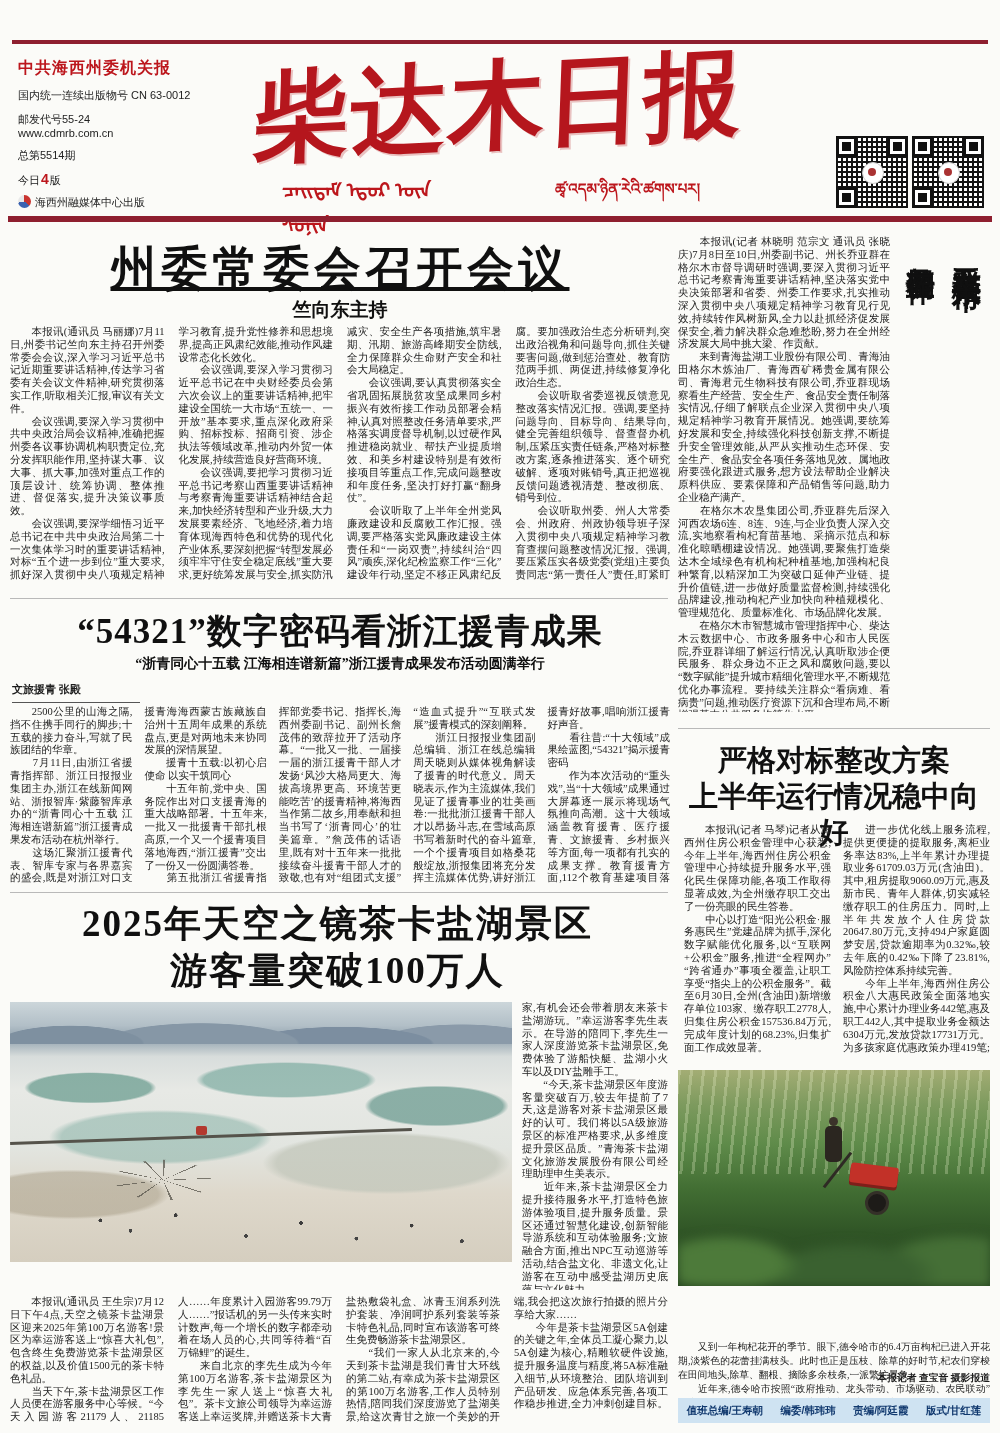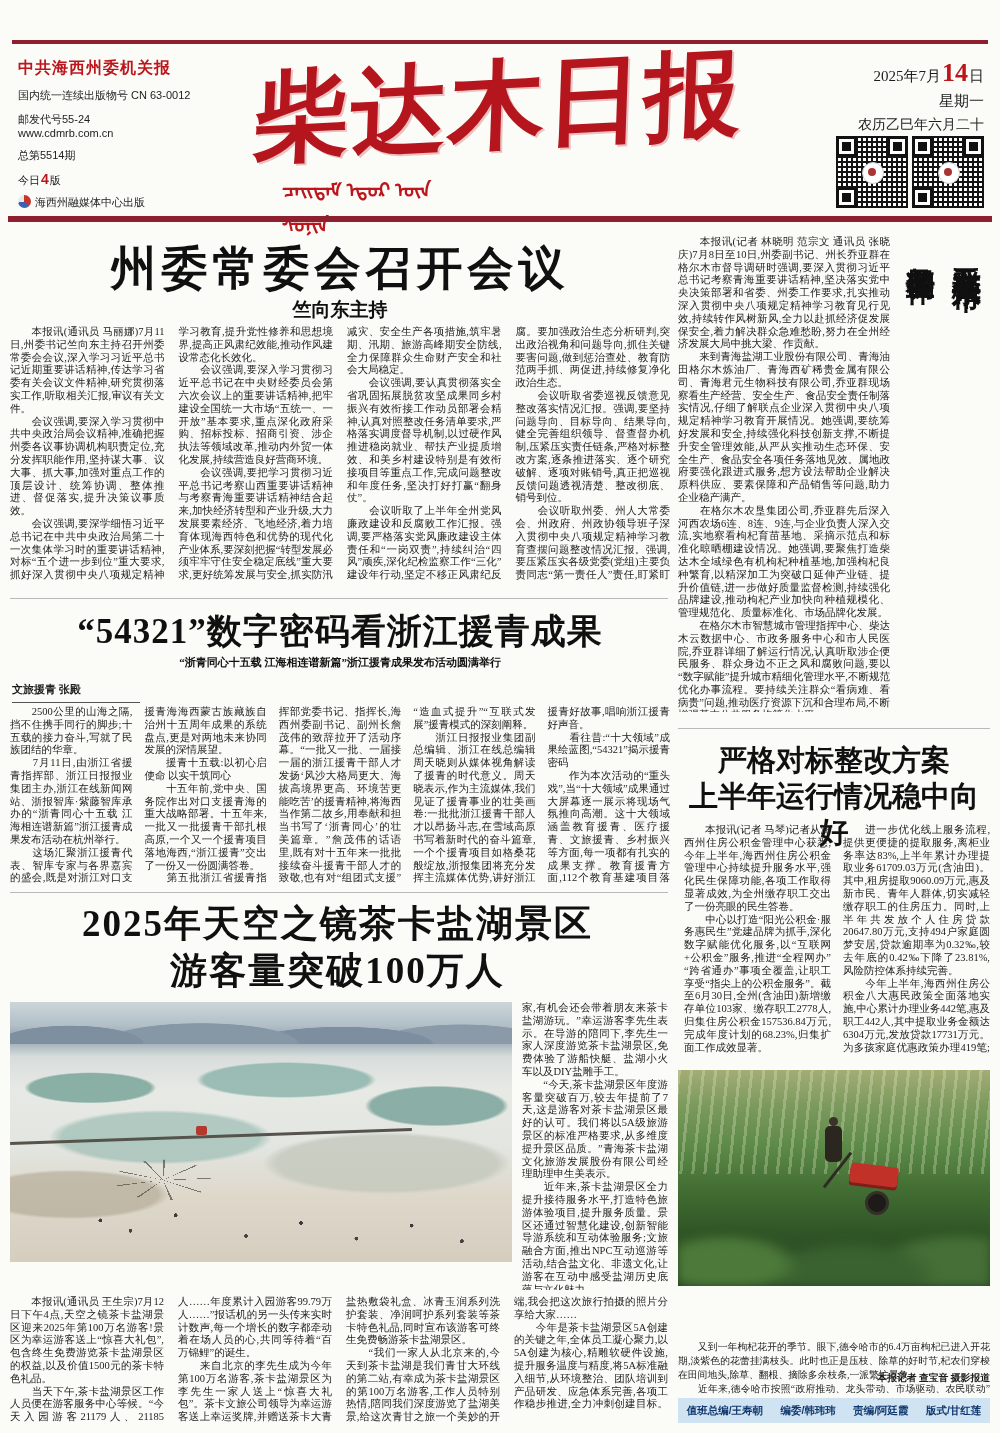--- a/index.html
+++ b/index.html
@@ -106,46 +106,42 @@
     <div class="meta" style="">www.cdmrb.com.cn</div>
     <div class="meta" style="margin-top:9px;"><span>总第</span><span>5514</span><span>期</span></div>
     <div class="meta" style="margin-top:8px;"><span>今日</span><span class="red-num">4</span><span>版</span></div>
     <div class="meta" style="margin-top:7px;"><span class="logo-dot"></span><span>海西州融媒体中心出版</span></div>
   </div>
 
   <div class="abs" style="left:225px;top:42px;width:545px;text-align:center;">
     <div class="masthead-title">柴达木日报</div>
   </div>
   <div class="abs script-red" style="left:282px;top:168px;width:190px;font-size:20px;letter-spacing:4px;">ᠴᠠᠢᠳᠠᠮ ᠡᠳᠦᠷ ᠦᠨ ᠰᠣᠨᠢᠨ</div>
-
-  <div class="abs" style="left:770px;top:58px;width:214px;">
-    <div class="date-line"><span>2025年7月</span><span class="date-day">14</span><span>日</span></div>
-    <div class="date-line" style="margin-top:4px;">星期一</div>
-    <div class="date-line" style="margin-top:5px;font-size:14px;">农历乙巳年六月二十</div>
-  </div>
+  <div class="abs script-red" style="left:495px;top:172px;width:265px;font-size:15px;text-align:center;">ཚྭ་འདམ་ཉིན་རེའི་ཚགས་པར།</div>
+
   <div class="qr" style="left:836px;top:136px;">
     <div class="qr-eye" style="left:0;top:0;"></div>
       <div class="qr-eye" style="right:0;top:0;"></div>
       <div class="qr-eye" style="left:0;bottom:0;"></div>
     <div class="qr-center">
         <i></i>
       </div>
   </div>
   <div class="qr" style="left:912px;top:136px;">
     <div class="qr-eye" style="left:0;top:0;"></div>
       <div class="qr-eye" style="right:0;top:0;"></div>
       <div class="qr-eye" style="left:0;bottom:0;"></div>
     <div class="qr-center">
         <i></i>
       </div>
   </div>
 
   <div class="abs rule" style="left:8px;top:216px;width:984px;height:6px;"></div>
 
-  <div class="abs h-main" style="left:10px;top:238px;width:660px;font-size:46px;letter-spacing:5px;">州委常委会召开会议</div>
+  <div class="abs h-main" style="left:10px;top:238px;width:660px;font-size:46px;letter-spacing:5px;text-decoration:underline;">州委常委会召开会议</div>
   <div class="abs h-main" style="left:10px;top:297px;width:660px;font-size:19px;font-weight:bold;">竺向东主持</div>
   <div class="abs flow body-txt cols4" style="left:10px;top:326px;width:660px;height:266px;">　　本报讯(通讯员 马丽娜)7月11日,州委书记竺向东主持召开州委常委会会议,深入学习习近平总书记近期重要讲话精神,传达学习省委有关会议文件精神,研究贯彻落实工作,听取相关汇报,审议有关文件。
 　　会议强调,要深入学习贯彻中共中央政治局会议精神,准确把握州委各议事协调机构职责定位,充分发挥职能作用,坚持谋大事、议大事、抓大事,加强对重点工作的顶层设计、统筹协调、整体推进、督促落实,提升决策议事质效。
 　　会议强调,要深学细悟习近平总书记在中共中央政治局第二十一次集体学习时的重要讲话精神,对标“五个进一步到位”重大要求,抓好深入贯彻中央八项规定精神学习教育,提升党性修养和思想境界,提高正风肃纪效能,推动作风建设常态化长效化。
 　　会议强调,要深入学习贯彻习近平总书记在中央财经委员会第六次会议上的重要讲话精神,把牢建设全国统一大市场“五统一、一开放”基本要求,重点深化政府采购、招标投标、招商引资、涉企执法等领域改革,推动内外贸一体化发展,持续营造良好营商环境。
 　　会议强调,要把学习贯彻习近平总书记考察山西重要讲话精神与考察青海重要讲话精神结合起来,加快经济转型和产业升级,大力发展要素经济、飞地经济,着力培育体现海西特色和优势的现代化产业体系,要深刻把握“转型发展必须牢牢守住安全稳定底线”重大要求,更好统筹发展与安全,抓实防汛减灾、安全生产各项措施,筑牢暑期、汛期、旅游高峰期安全防线,全力保障群众生命财产安全和社会大局稳定。
 　　会议强调,要认真贯彻落实全省巩固拓展脱贫攻坚成果同乡村振兴有效衔接工作动员部署会精神,认真对照整改任务清单要求,严格落实调度督导机制,以过硬作风推进稳岗就业、帮扶产业提质增效、和美乡村建设特别是有效衔接项目等重点工作,完成问题整改和年度任务,坚决打好打赢“翻身仗”。
 　　会议听取了上半年全州党风廉政建设和反腐败工作汇报。强调,要严格落实党风廉政建设主体责任和“一岗双责”,持续纠治“四风”顽疾,深化纪检监察工作“三化”建设年行动,坚定不移正风肃纪反腐。要加强政治生态分析研判,突出政治视角和问题导向,抓住关键要害问题,做到惩治查处、教育防范两手抓、两促进,持续修复净化政治生态。
 　　会议听取省委巡视反馈意见整改落实情况汇报。强调,要坚持问题导向、目标导向、结果导向,健全完善组织领导、督查督办机制,压紧压实责任链条,严格对标整改方案,逐条推进落实、逐个研究破解、逐项对账销号,真正把巡视反馈问题透视清楚、整改彻底、销号到位。
 　　会议听取州委、州人大常委会、州政府、州政协领导班子深入贯彻中央八项规定精神学习教育查摆问题整改情况汇报。强调,要压紧压实各级党委(党组)主要负责同志“第一责任人”责任,盯紧盯牢已完成、正推进、未完成、未达效等问题,全力推进整改,强化跟踪问效,严格审核把关,确保整改整治取得实效。</div>
@@ -156,21 +152,21 @@
 　　在格尔木市智慧城市管理指挥中心、柴达木云数据中心、市政务服务中心和市人民医院,乔亚群详细了解运行情况,认真听取涉企便民服务、群众身边不正之风和腐败问题,要以“数字赋能”提升城市精细化管理水平,不断规范优化办事流程。要持续关注群众“看病难、看病贵”问题,推动医疗资源下沉和合理布局,不断增强基本公共服务均等化水平。
 　　调研期间,乔亚群还了解了格尔木市“十五五”规划编制情况,强调要主动融入和服务全州全省全国发展大局,牢牢把握“三个最大”省情定位,收官“十四五”、谋划好“十五五”,切实在区域协调发展中展现更大作为。
 　　徐世强参加调研。</div>
   <div class="abs vert-head" style="left:898px;top:244px;width:92px;height:474px;">乔亚群在格尔木市
 督导调研工作</div>
 
   <div class="abs thin-sep" style="left:10px;top:598px;width:658px;"></div>
   <div class="abs thin-sep" style="left:678px;top:728px;width:312px;"></div>
 
   <div class="abs h-main" style="left:10px;top:608px;width:660px;font-size:35px;letter-spacing:1px;">“54321”数字密码看浙江援青成果</div>
-  <div class="abs h-main" style="left:10px;top:655px;width:660px;font-size:11px;font-weight:bold;">“浙青同心十五载 江海相连谱新篇”浙江援青成果发布活动圆满举行</div>
+  <div class="abs h-main" style="left:10px;top:655px;width:660px;font-size:14px;font-weight:bold;">“浙青同心十五载 江海相连谱新篇”浙江援青成果发布活动圆满举行</div>
   <div class="abs byline" style="left:12px;top:682px;width:128px;">文旅援青 张殿</div>
   <div class="abs flow body-txt cols5" style="left:10px;top:706px;width:660px;height:180px;">　　2500公里的山海之隔,挡不住携手同行的脚步;十五载的接力奋斗,写就了民族团结的华章。
 　　7月11日,由浙江省援青指挥部、浙江日报报业集团主办,浙江在线新闻网站、浙报智库·紫藤智库承办的“浙青同心十五载 江海相连谱新篇”浙江援青成果发布活动在杭州举行。
 　　这场汇聚浙江援青代表、智库专家与各界嘉宾的盛会,既是对浙江对口支援青海海西蒙古族藏族自治州十五周年成果的系统盘点,更是对两地未来协同发展的深情展望。
 　　援青十五载:以初心启使命 以实干筑同心
 　　十五年前,党中央、国务院作出对口支援青海的重大战略部署。十五年来,一批又一批援青干部扎根高原,一个又一个援青项目落地海西,“浙江援青”交出了一份又一份圆满答卷。
 　　第五批浙江省援青指挥部党委书记、指挥长,海西州委副书记、副州长詹茂伟的致辞拉开了活动序幕。“一批又一批、一届接一届的浙江援青干部人才发扬‘风沙大格局更大、海拔高境界更高、环境苦更能吃苦’的援青精神,将海西当作第二故乡,用奉献和担当书写了‘浙青同心’的壮美篇章。”詹茂伟的话语里,既有对十五年来一批批接续奋斗援青干部人才的致敬,也有对“组团式支援”“造血式提升”“互联式发展”援青模式的深刻阐释。
 　　浙江日报报业集团副总编辑、浙江在线总编辑周天晓则从媒体视角解读了援青的时代意义。周天晓表示,作为主流媒体,我们见证了援青事业的壮美画卷:一批批浙江援青干部人才以昂扬斗志,在雪域高原书写着新时代的奋斗篇章,一个个援青项目如格桑花般绽放,浙报集团将充分发挥主流媒体优势,讲好浙江援青好故事,唱响浙江援青好声音。
 　　看往昔:“十大领域”成果绘蓝图,“54321”揭示援青密码
 　　作为本次活动的“重头戏”,当“十大领域”成果通过大屏幕逐一展示将现场气氛推向高潮。这十大领域涵盖教育援青、医疗援青、文旅援青、乡村振兴等方面,每一项都有扎实的成果支撑。教育援青方面,112个教育基建项目落地高原,16万平方米教育基础设施更新换代;医疗援青方面,9家省级三甲医院“组团式”接力帮扶,从疑难病症技术空白填补到医疗人才“传帮带”;　　(下转二版)</div>

